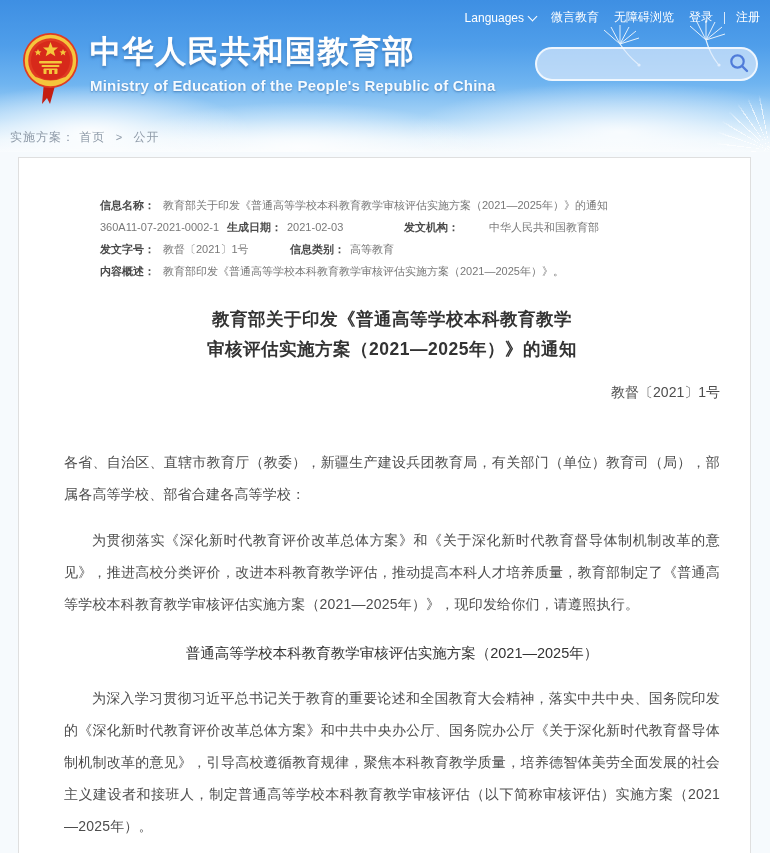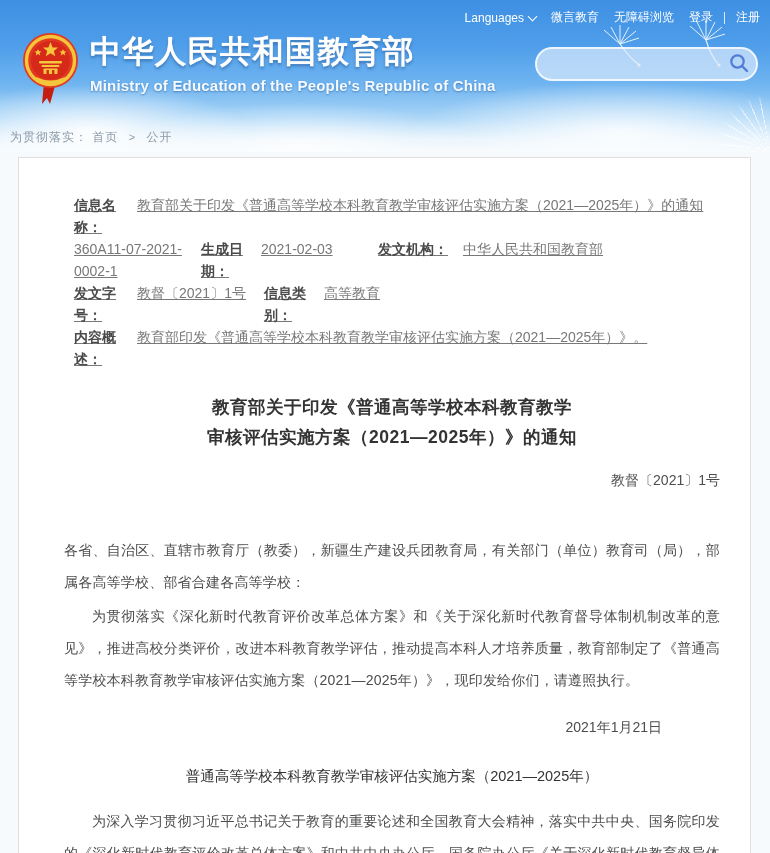--- a/index.html
+++ b/index.html
@@ -87,37 +87,37 @@
   .bsep { margin:0 6px; font-size:11px; }
 
   
   .doc-box {
     position:absolute; left:18px; top:157px; width:733px; height:900px;
     background:#ffffff; border:1px solid #dfdfdf;
     padding:36px 30px 0 45px;
     color:#4d4d4d;
   }
 
-  .info-table { margin-left:10px; font-size:14px; line-height:22px; color:#787878;text-decoration:underline; }
+  .info-table { margin-left:36px; font-size:11px; line-height:22px; color:#787878; }
   .irow { display:flex; }
   .il  { font-weight:bold; color:#4a4a4a; flex:none; width:63px; }
   .iv  { flex:1; }
   .iv-idx  { flex:none; width:127px; }
   .il-b { flex:none; width:60px; }
   .iv-date { flex:none; width:117px; }
   .il-c { flex:none; width:85px; }
 
   .doc-title {
     margin-top:22px; text-align:center;
     font-size:17.5px; font-weight:bold; color:#333; line-height:30px; letter-spacing:.5px;
   }
   .doc-no { margin-top:20px; text-align:right; font-size:14px; color:#4d4d4d; }
 
   .par {
-    margin-top:2px; font-size:14px; line-height:32px; letter-spacing:.2px;
+    margin-top:14px; font-size:14px; line-height:32px; letter-spacing:.2px;
     text-align:justify; text-indent:2em; color:#4d4d4d;
   }
   .par.first { margin-top:44px; text-indent:0; }
 
   .signer    { margin-top:12px; text-align:right; font-size:14px; line-height:32px; padding-right:44px; }
   .sign-date { margin-top:15px; text-align:right; font-size:14px; line-height:32px; padding-right:58px; }
 
   .plan-title {
     margin-top:18px; text-align:center;
     font-size:14.5px; font-weight:normal; color:#333; line-height:30px;
@@ -186,21 +186,21 @@
     <input type="text" placeholder="" style="">
     <button>
       <svg width="22" height="22" viewBox="0 0 22 22">
         <circle cx="9.5" cy="9.5" r="6.2" fill="none" stroke="#4f7bd9" stroke-width="2.2"></circle>
         <line x1="14" y1="14" x2="19" y2="19" stroke="#4f7bd9" stroke-width="2.4" stroke-linecap="round"></line>
       </svg>
     </button>
   </div>
 
   <div class="breadcrumb">
-    <span>为贯彻落实：</span>
+    <span>实施方案：</span>
     <a>首页</a>
     <span class="bsep">&gt;</span>
     <a>公开</a>
   </div>
 </div>
 
 <div class="doc-box">
 
   <div class="info-table">
     <div class="irow">
@@ -230,19 +230,18 @@
     <span>教育部关于印发《普通高等学校本科教育教学</span><br>
     <span>审核评估实施方案（2021—2025年）》的通知</span>
   </h1>
 
   <div class="doc-no">教督〔2021〕1号</div>
 
   <p class="par first">各省、自治区、直辖市教育厅（教委），新疆生产建设兵团教育局，有关部门（单位）教育司（局），部属各高等学校、部省合建各高等学校：</p>
 
   <p class="par">为贯彻落实《深化新时代教育评价改革总体方案》和《关于深化新时代教育督导体制机制改革的意见》，推进高校分类评价，改进本科教育教学评估，推动提高本科人才培养质量，教育部制定了《普通高等学校本科教育教学审核评估实施方案（2021—2025年）》，现印发给你们，请遵照执行。</p>
 
-  <div class="sign-date">2021年1月21日</div>
 
   <div class="plan-title">普通高等学校本科教育教学审核评估实施方案（2021—2025年）</div>
 
   <p class="par plan-par">为深入学习贯彻习近平总书记关于教育的重要论述和全国教育大会精神，落实中共中央、国务院印发的《深化新时代教育评价改革总体方案》和中共中央办公厅、国务院办公厅《关于深化新时代教育督导体制机制改革的意见》，引导高校遵循教育规律，聚焦本科教育教学质量，培养德智体美劳全面发展的社会主义建设者和接班人，制定普通高等学校本科教育教学审核评估（以下简称审核评估）实施方案（2021—2025年）。</p>
 
 </div>
 
 </body></html>

